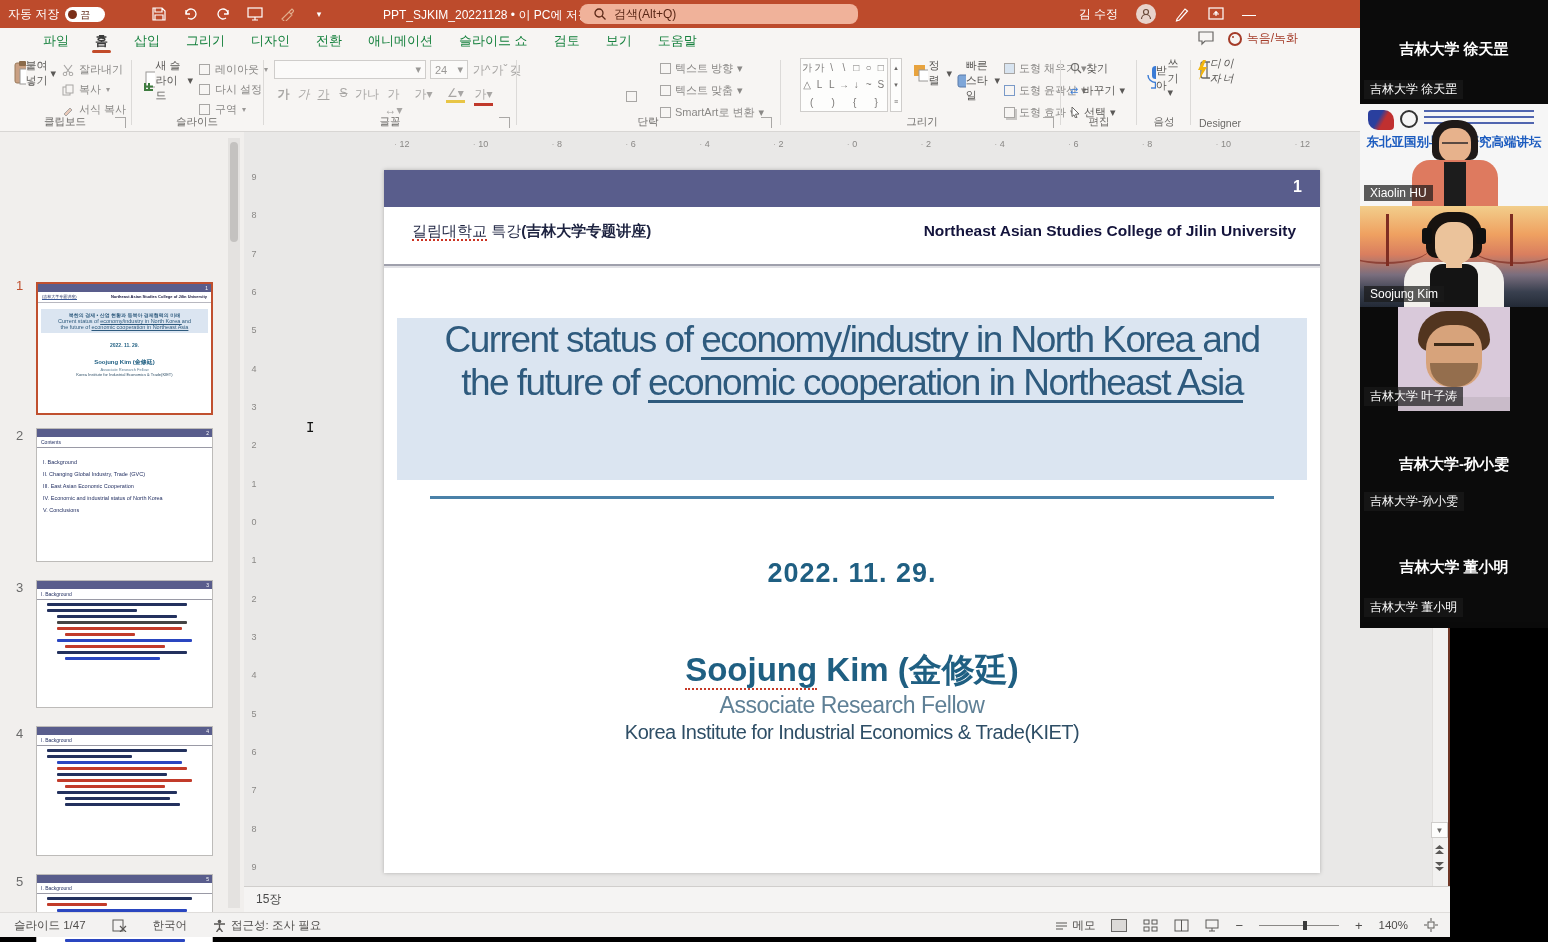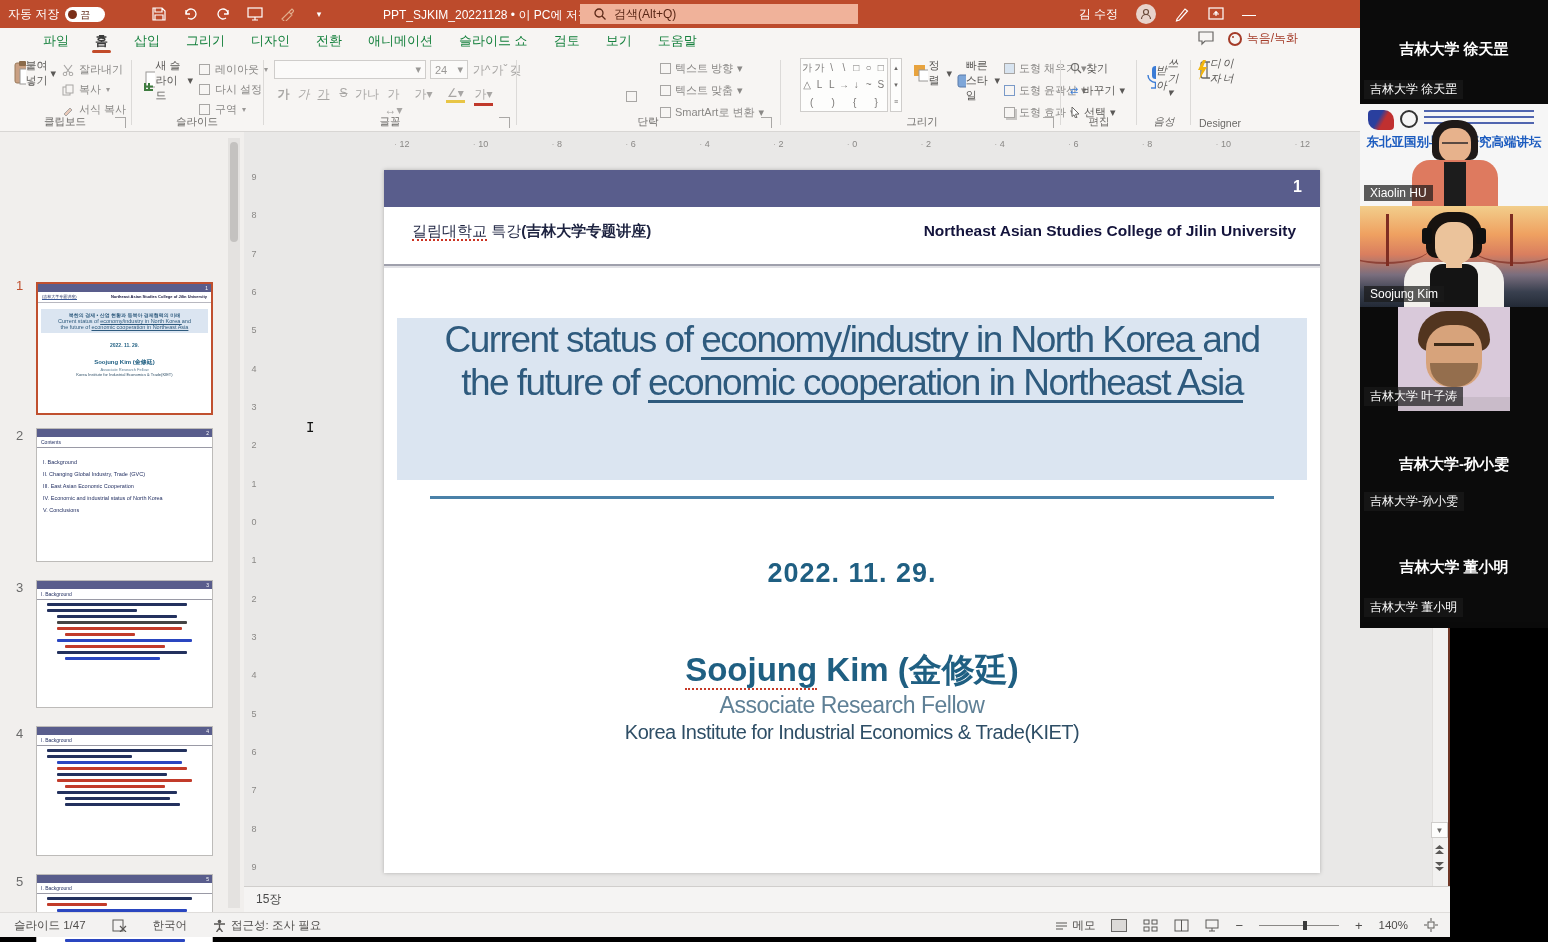--- a/index.html
+++ b/index.html
@@ -8,21 +8,21 @@
   
   #ppt{left:0;top:0;width:1450px;height:937px;background:#E9E8E7;border-right:2px solid #6E3626;box-sizing:border-box;}
   
   #titlebar{left:0;top:0;width:100%;height:28px;background:#BD4B2C;color:#fff;}
   #autosave{left:8px;top:6px;font-size:12px;color:#fff;display:flex;align-items:center;gap:6px;}
   .toggle{width:40px;height:15px;background:#fff;border-radius:8px;display:flex;align-items:center;gap:3px;padding:0 3px;box-sizing:border-box;color:#5C2413;font-size:10px;}
   .toggle .knob{width:9px;height:9px;border-radius:50%;background:#7A2E18;}
   .qat{display:flex;align-items:center;gap:14px;left:150px;top:4px;height:20px;}
   .qat .ic{width:18px;height:18px;display:flex;align-items:center;justify-content:center;}
   #doctitle{left:383px;top:7px;font-size:12px;color:#fff;white-space:nowrap;}
-  #searchbox{left:580px;top:4px;width:278px;height:20px;background:#F0B29A;border-radius:0;display:flex;align-items:center;gap:8px;padding-left:14px;box-sizing:border-box;color:#5A2716;font-size:12px;}
+  #searchbox{left:580px;top:4px;width:278px;height:20px;background:#F0B29A;border-radius:8px;display:flex;align-items:center;gap:8px;padding-left:14px;box-sizing:border-box;color:#5A2716;font-size:12px;}
   #tb-right{right:192px;top:0;height:28px;display:flex;align-items:center;gap:18px;color:#fff;font-size:12px;}
   .avatar{width:20px;height:20px;border-radius:50%;background:#E8D3CB;display:flex;align-items:center;justify-content:center;}
   
   #tabsrow{left:0;top:28px;width:100%;height:26px;background:#F7F5F3;display:flex;align-items:center;padding-left:30px;box-sizing:border-box;gap:0;}
   .tab{font-size:13px;color:#15803d;padding:0 13px;height:26px;line-height:26px;position:relative;}
   .tab.active{color:#3b3b3b;font-weight:bold;}
   .tab.active::after{content:"";position:absolute;left:10px;right:10px;bottom:1px;height:3px;background:#C24B29;border-radius:2px;}
   #tabs-right{position:absolute;right:150px;top:30px;display:flex;align-items:center;gap:14px;}
   #record{display:flex;align-items:center;gap:5px;font-size:12px;color:#A43B28;white-space:nowrap;}
   .reddot{width:10px;height:10px;border:2px solid #A43B28;border-radius:50%;display:inline-block;position:relative;}
@@ -434,21 +434,21 @@
               <path d="M2 1 L9 8 L5.5 8.2 L7 11.5 L5.5 12 L4 8.8 L2 10.5 z" fill="#fff" stroke="#6a6866"></path>
             </svg>
           </span>
         <span>선택</span>
           <span class="car">▾</span>
       </div>
       <div class="grp-label">편집</div>
     </div>
     <div class="vsep" style="left:1136px;"></div>
 
-    <div class="abs" style="left:1140px;top:0;width:48px;height:78px;font-style:italic;">
+    <div class="abs" style="left:1140px;top:0;width:48px;height:78px;">
       <div class="bigbtn abs" style="left:4px;top:2px;width:40px;color:#5a5856;">
         <svg width="22" height="28">
             <rect x="8" y="2" width="7" height="13" rx="3.5" fill="#3B7CD6"></rect>
             <path d="M4 11 a7.5 7.5 0 0 0 15 0" fill="none" stroke="#3B7CD6" stroke-width="1.4"></path>
             <line x1="11.5" y1="19" x2="11.5" y2="24" stroke="#3B7CD6" stroke-width="1.4"></line>
             <line x1="7" y1="24" x2="16" y2="24" stroke="#3B7CD6" stroke-width="1.4"></line>
           </svg>
         <span>받아</span>
         <span><span>쓰기</span> <span class="car">▾</span></span>
       </div>

